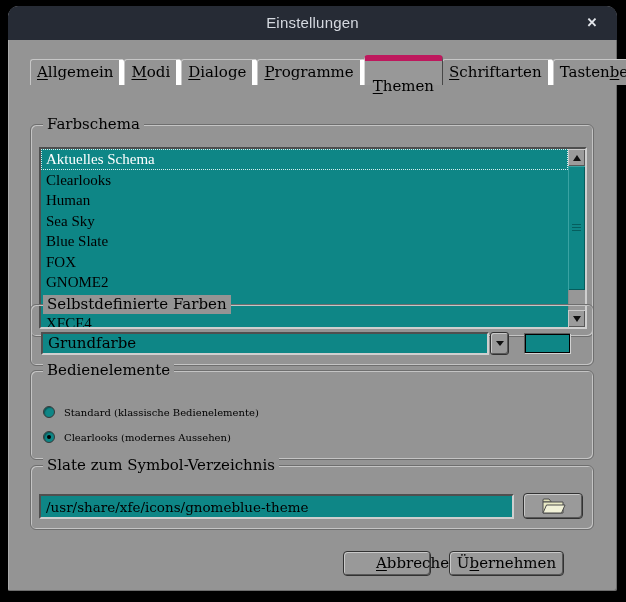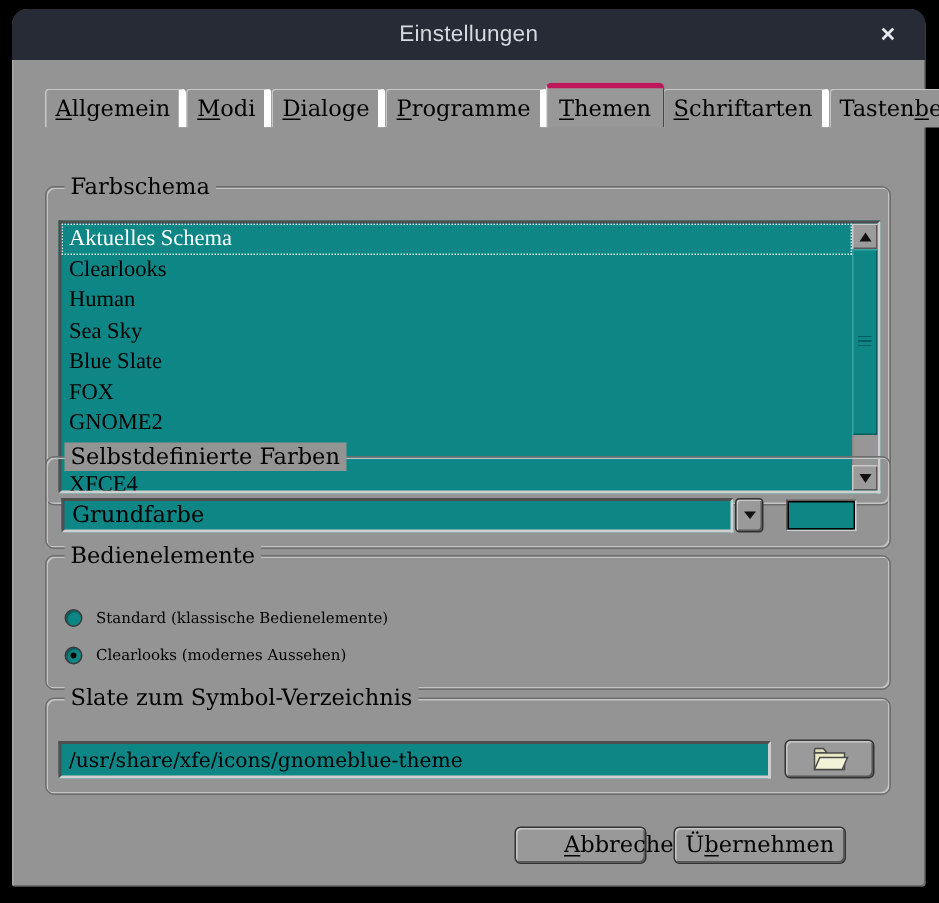--- a/index.html
+++ b/index.html
@@ -20,22 +20,22 @@
     font-family:"Liberation Sans",sans-serif;font-size:13px;font-weight:bold;color:#e4e7ec;cursor:default;}
 
   .content{position:absolute;left:0;top:34px;right:0;bottom:0;font-size:15px;}
 
   
   .tabbar{position:absolute;left:22px;top:15px;height:30px;display:flex;align-items:flex-end;}
   .tab{height:26px;line-height:25px;padding:0 6px;font-size:15px;background:var(--body);
     border-top:1px solid #c6c6c6;border-left:1px solid #c6c6c6;border-right:5px solid #ffffff;
     border-radius:3px 3px 0 0;white-space:nowrap;}
   .tab.active{height:30px;line-height:27px;background:#989898;position:relative;z-index:2;margin:0 -1px;
-    border-top:4px solid #be185d;border-left:1px solid #d6d6d6;border-right:1px solid #474747;
-    border-radius:4px 4px 0 0;padding:0 8px;}
+    border-top:6px solid #be185d;border-left:1px solid #d6d6d6;border-right:1px solid #474747;
+    border-radius:4px 4px 0 0;padding:12px 8px;}
   u{text-decoration:underline;text-underline-offset:2px;text-decoration-thickness:1px;}
 
   
   .groupbox{position:absolute;left:22px;width:564px;border:1px solid #6e6e6e;border-radius:6px;
     box-shadow:inset 1px 1px 0 #c4c4c4, inset -1px -1px 0 #c4c4c4;}
   .gb-label{position:absolute;top:-10px;left:12px;background:var(--body);padding:0 4px;font-size:15px;line-height:19px;}
 
   
   .gb-schema{top:48px;height:213px;margin-top:36px;}
   .listbox{position:absolute;left:8px;top:22px;width:548px;height:182px;background:var(--teal);

